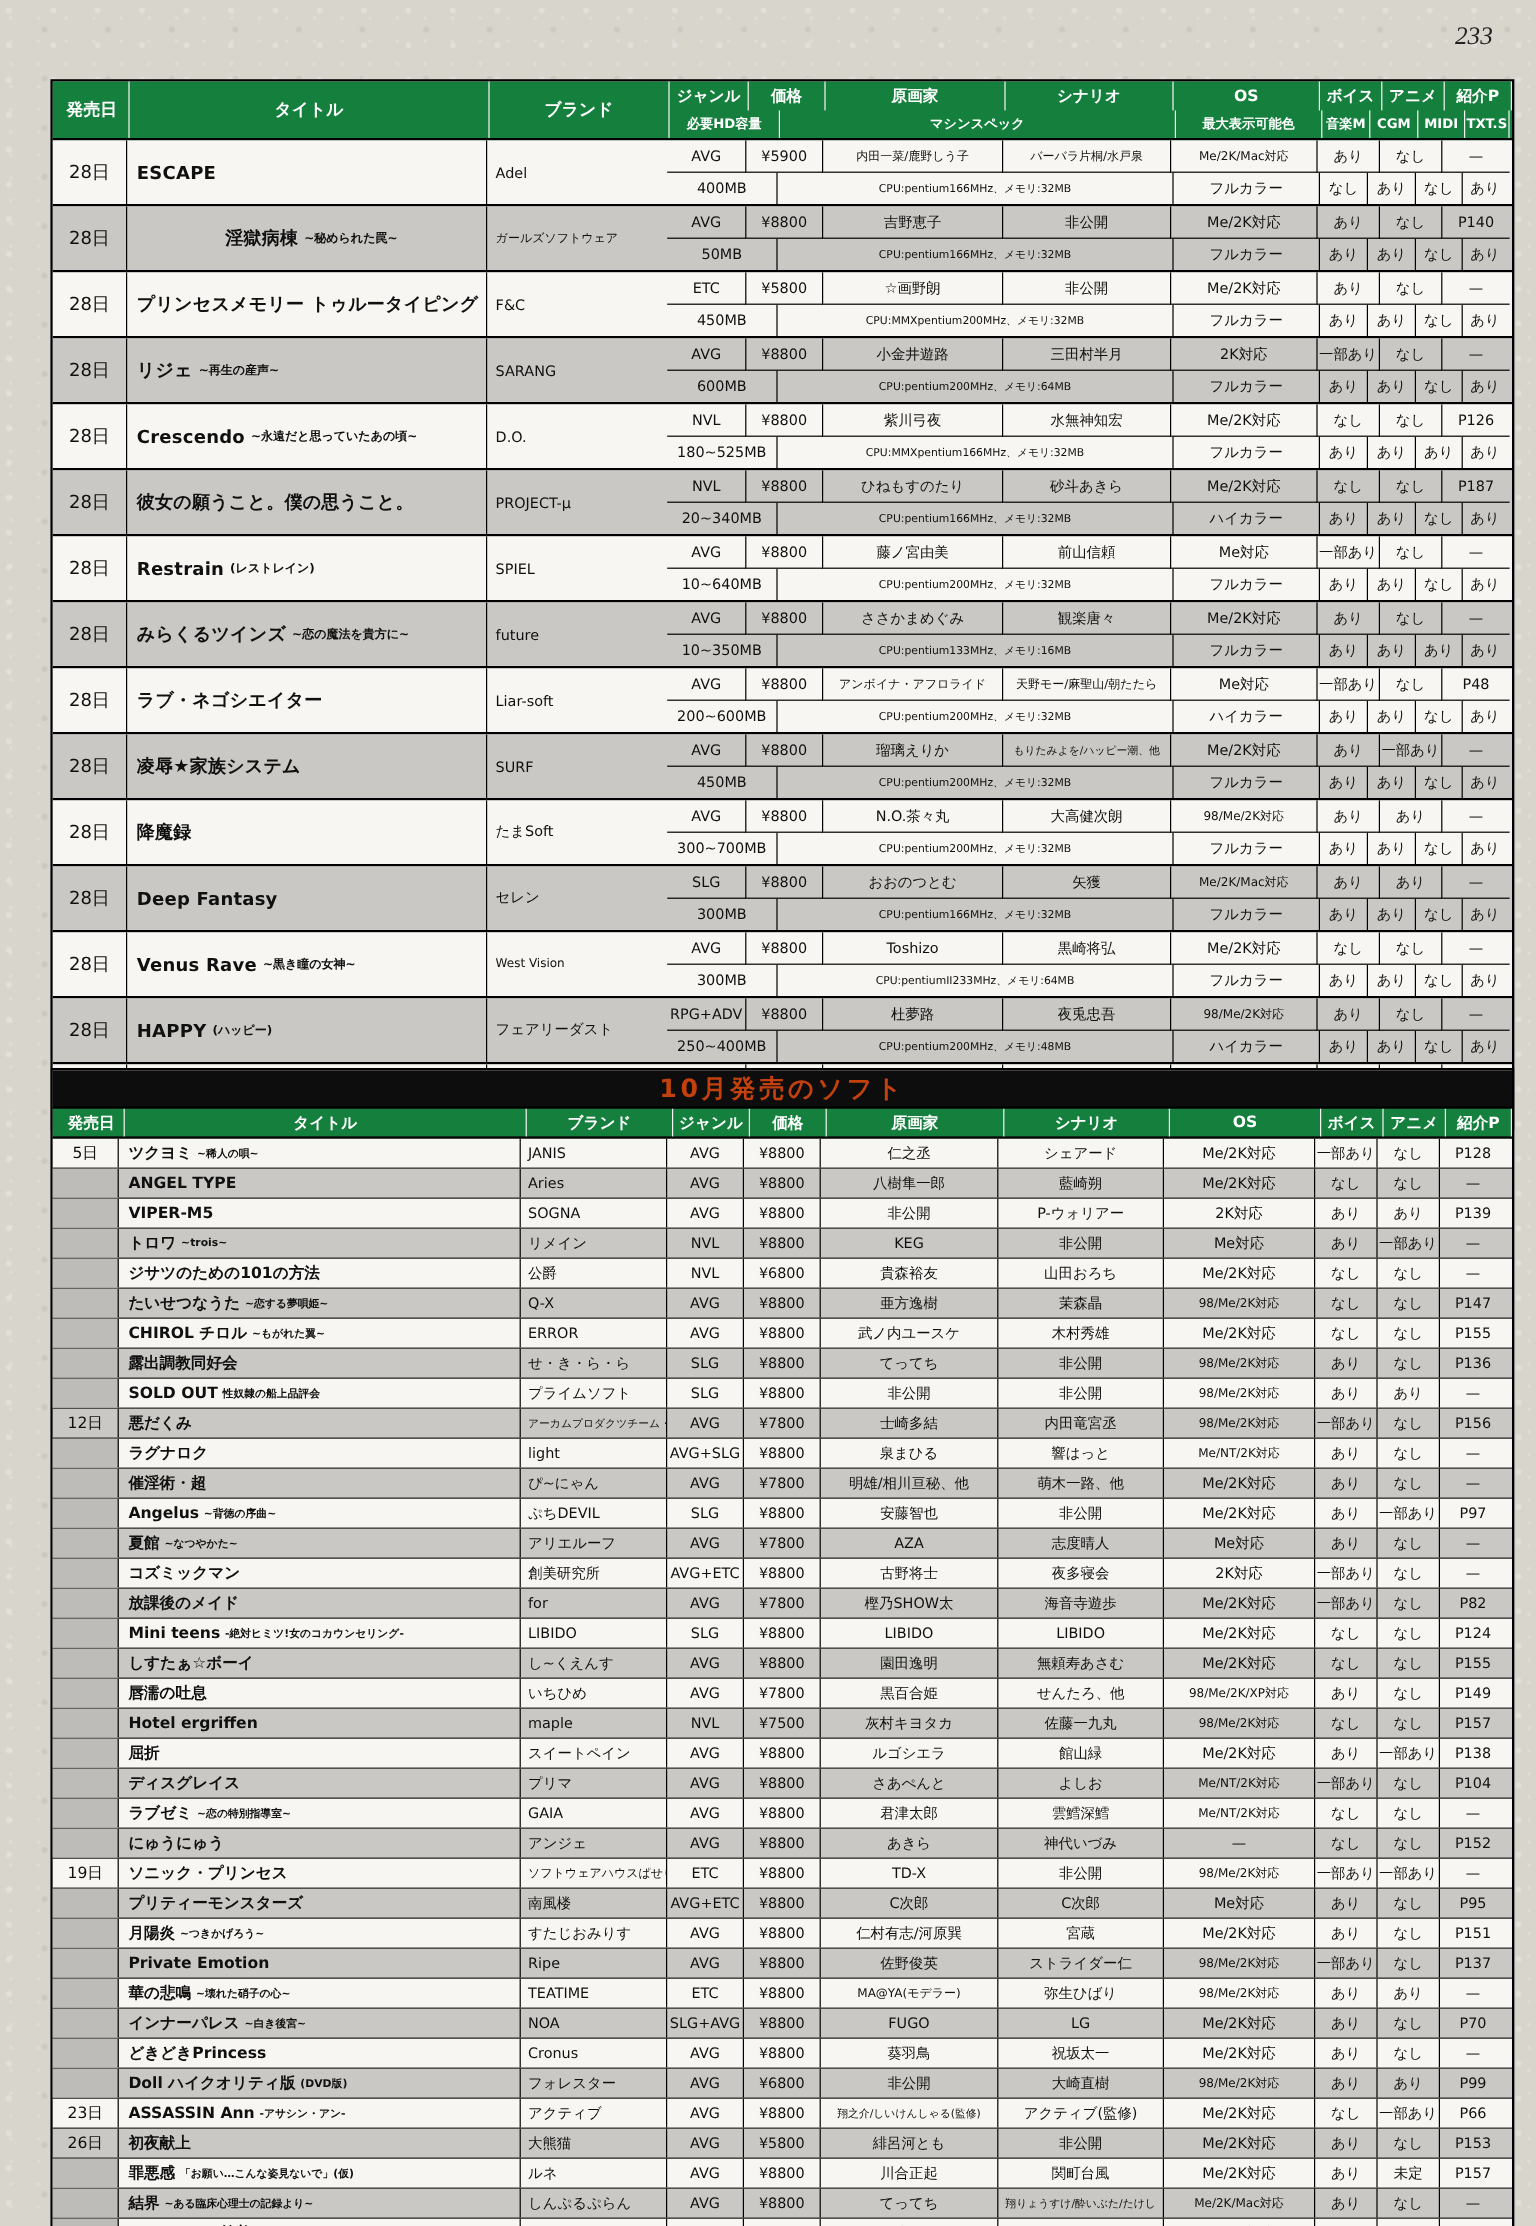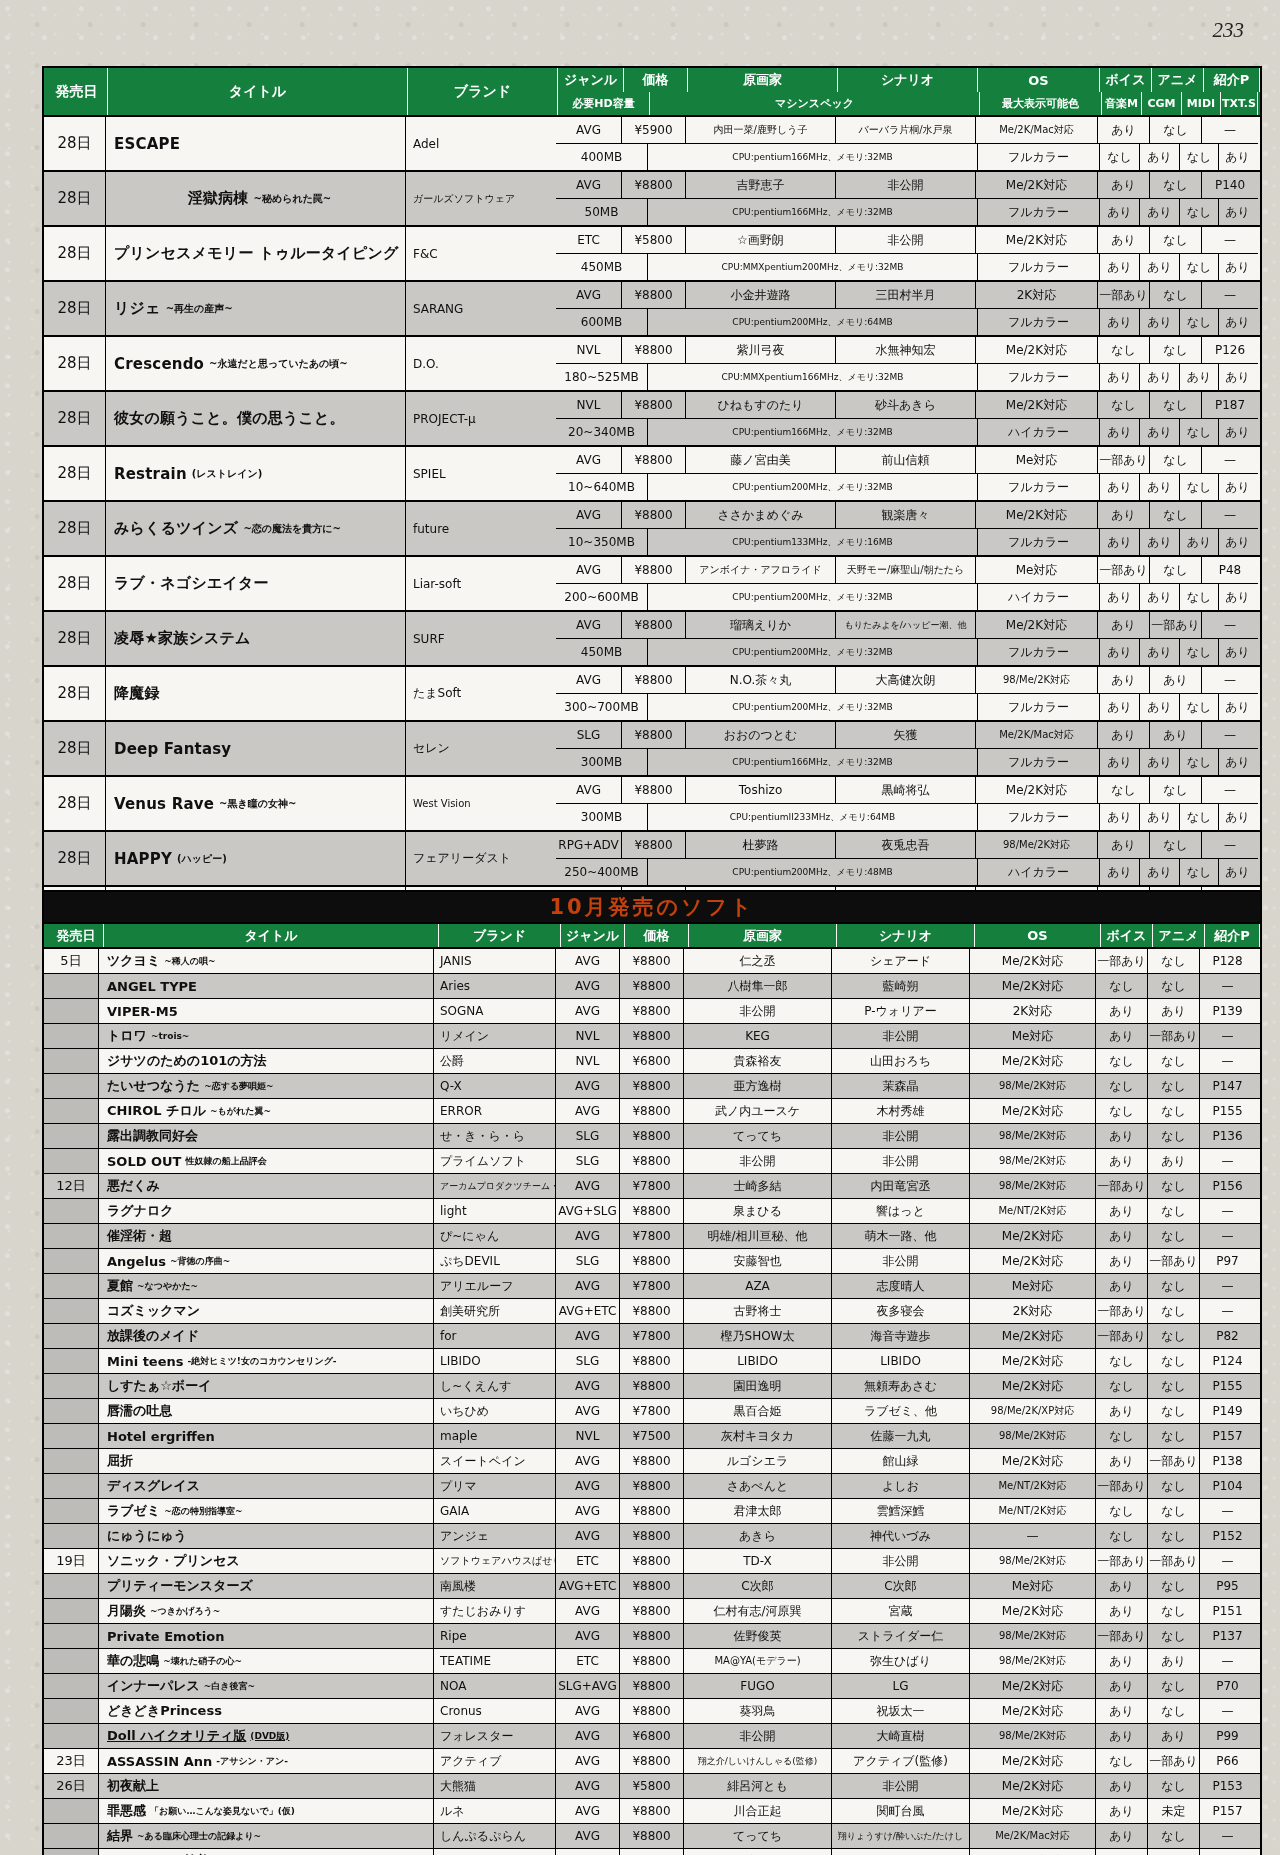--- a/index.html
+++ b/index.html
@@ -855,21 +855,21 @@
       </div>
       <div class="row t2-row">
         <div class="cell b-date cont"></div>
         <div class="cell b-title" style="white-space: nowrap;">
           <span class="">唇濡の吐息</span>
         </div>
         <div class="cell b-brand">いちひめ</div>
         <div class="cell b-genre">AVG</div>
         <div class="cell b-price">¥7800</div>
         <div class="cell b-artist">黒百合姫</div>
-        <div class="cell b-scen">ラブゼミ、他</div>
+        <div class="cell b-scen">せんたろ、他</div>
         <div class="cell b-os sm">98/Me/2K/XP対応</div>
         <div class="cell b-voice">あり</div>
         <div class="cell b-anime">なし</div>
         <div class="cell b-page">P149</div>
       </div>
       <div class="row t2-row alt">
         <div class="cell b-date cont"></div>
         <div class="cell b-title" style="white-space: nowrap;">
           <span class="">Hotel ergriffen</span>
         </div>
@@ -1047,21 +1047,21 @@
         <div class="cell b-price">¥8800</div>
         <div class="cell b-artist">葵羽鳥</div>
         <div class="cell b-scen">祝坂太一</div>
         <div class="cell b-os">Me/2K対応</div>
         <div class="cell b-voice">あり</div>
         <div class="cell b-anime">なし</div>
         <div class="cell b-page">—</div>
       </div>
       <div class="row t2-row alt">
         <div class="cell b-date cont"></div>
-        <div class="cell b-title" style="white-space: nowrap; text-decoration: underline;">
+        <div class="cell b-title" style="white-space: nowrap;">
           <span class="">Doll ハイクオリティ版</span>
           <span class="b-sub">(DVD版)</span>
         </div>
         <div class="cell b-brand">フォレスター</div>
         <div class="cell b-genre">AVG</div>
         <div class="cell b-price">¥6800</div>
         <div class="cell b-artist">非公開</div>
         <div class="cell b-scen">大崎直樹</div>
         <div class="cell b-os sm">98/Me/2K対応</div>
         <div class="cell b-voice">あり</div>

